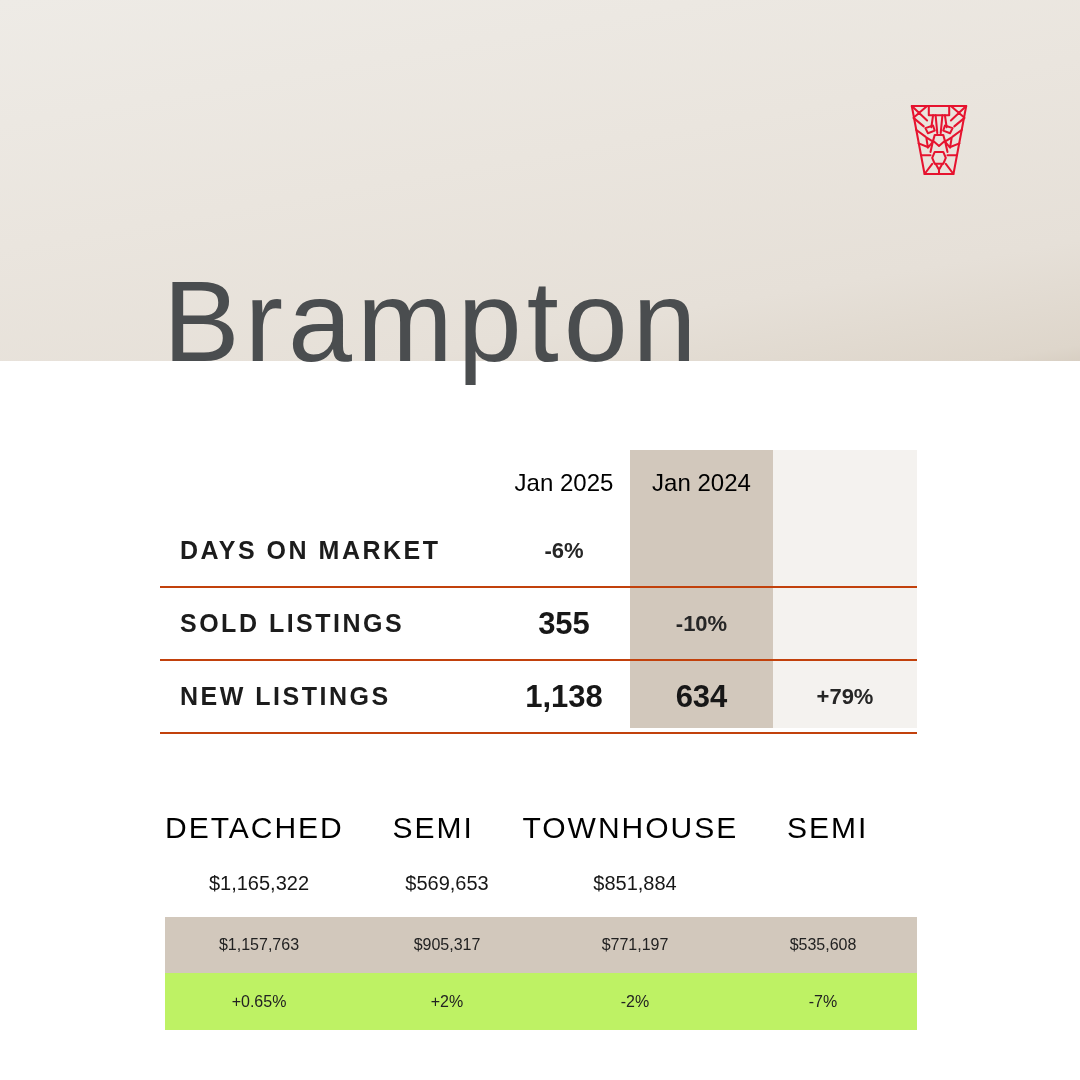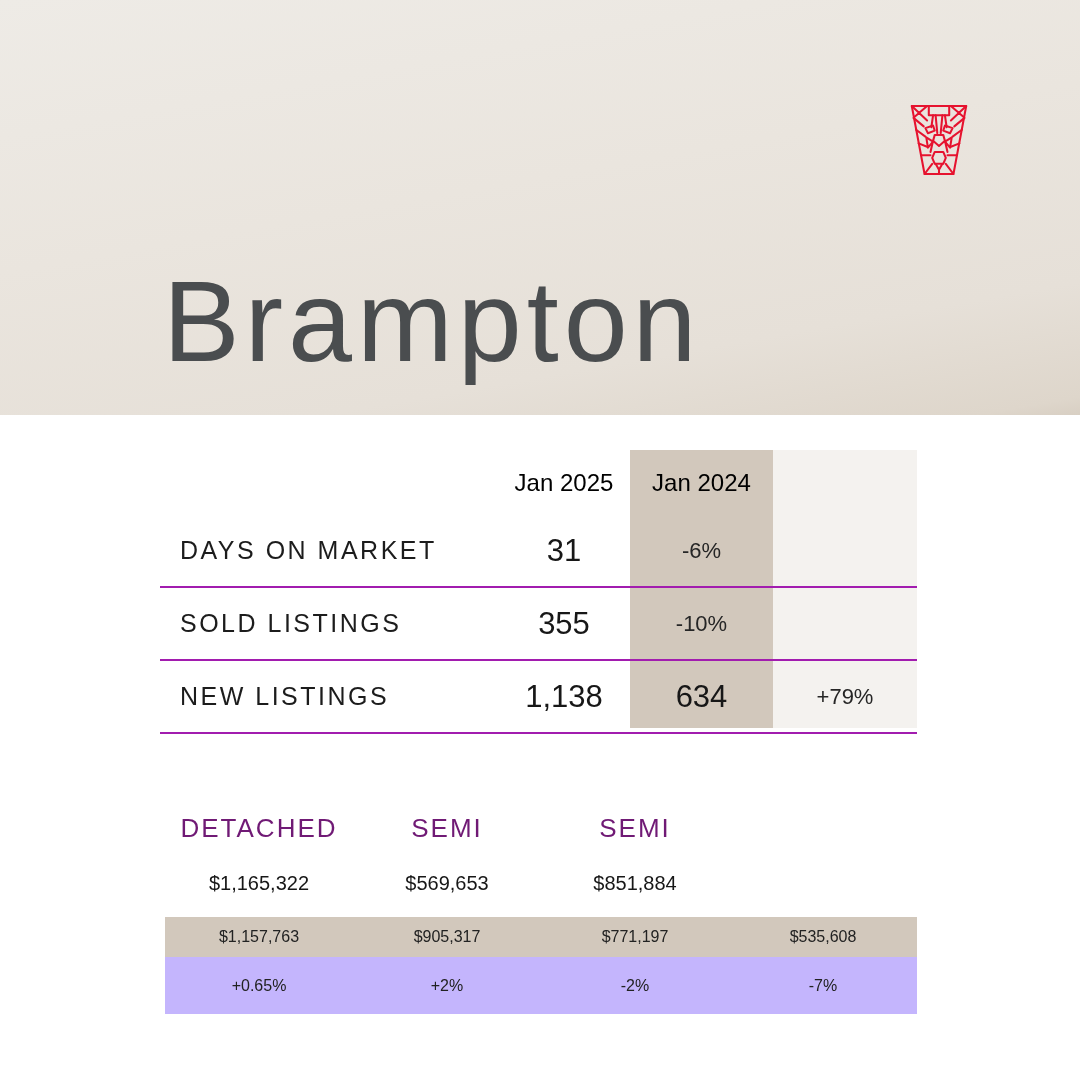--- a/index.html
+++ b/index.html
@@ -5,21 +5,21 @@
   html,body { margin:0; padding:0; }
   .canvas {
     position:relative; width:1080px; height:1080px;
     background:#ffffff; overflow:hidden;
     font-family:"Liberation Sans", sans-serif;
     color:#1d1d1d;
   }
 
   
   .hero {
-    position:absolute; left:0; top:0; width:1080px; height:415px;
+    position:absolute; left:0; top:0; width:1080px; height:361px;
     background:linear-gradient(170deg, #eeebe6 0%, #eae5de 45%, #e6e0d8 78%, #ded6cb 97%, #d8cfc3 100%);
   }
   .logo {
     position:absolute; left:905px; top:96px; width:68px; height:88px;
   }
   .logo svg { width:100%; height:100%; }
   .hero-title {
     position:absolute; left:163px; top:258px;
     font-size:115px; font-weight:300; line-height:1.1;
     letter-spacing:5px; color:#4a4d4f;
@@ -29,40 +29,40 @@
   .t1 { position:absolute; left:160px; top:450px; width:757px; }
   .colbg { position:absolute; top:0; height:278px; }
   .colbg.prev   { left:470px; width:143px; background:#d2c8bc; }
   .colbg.change { left:613px; width:144px; background:#f4f2ef; }
   .t1row {
     position:relative; display:grid;
     grid-template-columns:338px 132px 143px 144px;
     align-items:center;
   }
   .t1row.head { height:65px; }
-  .t1row.data { height:71px; border-bottom:2px solid #a21caf; }
+  .t1row.data { height:71px; border-bottom:2px solid #c2410c;font-weight:bold; }
   .t1 .cell { text-align:center; }
   .t1 .label {
     text-align:left; padding-left:20px;
     font-size:25px; letter-spacing:2.5px; color:#1c1c1c;
   }
   .t1 .colhead { font-size:24px; color:#000000; }
   .t1 .val { font-size:31px; color:#171717; }
   .t1 .chg { font-size:22px; color:#262626; }
 
   
   .t2 { position:absolute; left:165px; top:806px; width:752px; }
   .t2row {
     display:grid; grid-template-columns:repeat(4, 1fr);
     align-items:center; text-align:center;
   }
-  .t2row.cats   { height:44px; font-size:26px; letter-spacing:2px; color:#701a75; }
+  .t2row.cats   { height:44px; font-size:30px; letter-spacing:2px; color:#000000; }
   .t2row.prices { height:67px; font-size:20px; color:#171717; }
-  .t2row.prev   { height:40px; font-size:16px; background:#d2c8bc; color:#222; }
-  .t2row.chgs   { height:57px; font-size:16px; background:#c4b5fd; color:#222; }
+  .t2row.prev   { height:56px; font-size:16px; background:#d2c8bc; color:#222; }
+  .t2row.chgs   { height:57px; font-size:16px; background:#bef264; color:#222; }
 </style>
 </head>
 <body>
 
 <div class="canvas">
 
   <div class="hero">
     <div class="logo">
       <svg viewBox="0 0 80 96" fill="none" stroke="#e6132f" stroke-width="2.4" stroke-linejoin="round" stroke-linecap="round">
         <polygon points="8,8 72,8 57,88 23,88"></polygon>
@@ -92,21 +92,20 @@
 
     <div class="t1row head">
       <div class="cell"></div>
       <div class="cell colhead">Jan 2025</div>
       <div class="cell colhead">Jan 2024</div>
       <div class="cell"></div>
     </div>
 
     <div class="t1row data">
       <div class="cell label">DAYS ON MARKET</div>
-      <div class="cell val">31</div>
       <div class="cell chg">-6%</div>
     </div>
 
     <div class="t1row data">
       <div class="cell label">SOLD LISTINGS</div>
       <div class="cell val">355</div>
       <div class="cell chg">-10%</div>
     </div>
 
     <div class="t1row data">
@@ -114,20 +113,21 @@
       <div class="cell val">1,138</div>
       <div class="cell val">634</div>
       <div class="cell chg">+79%</div>
     </div>
   </div>
 
   <div class="t2">
     <div class="t2row cats">
       <div>DETACHED</div>
       <div>SEMI</div>
+      <div>TOWNHOUSE</div>
       <div>SEMI</div>
     </div>
 
     <div class="t2row prices">
       <div>$1,165,322</div>
       <div>$569,653</div>
       <div>$851,884</div>
     </div>
 
     <div class="t2row prev">

